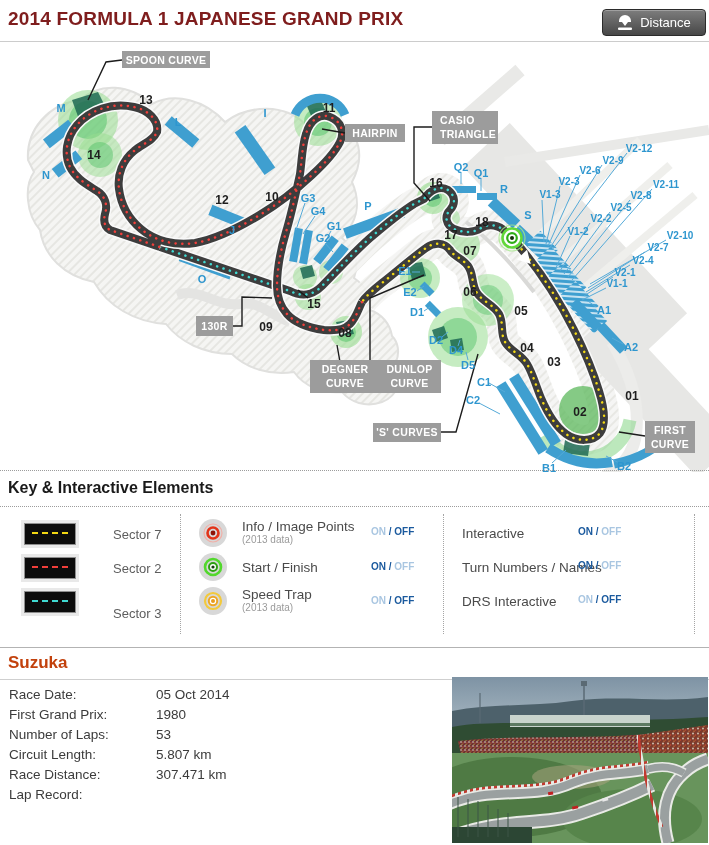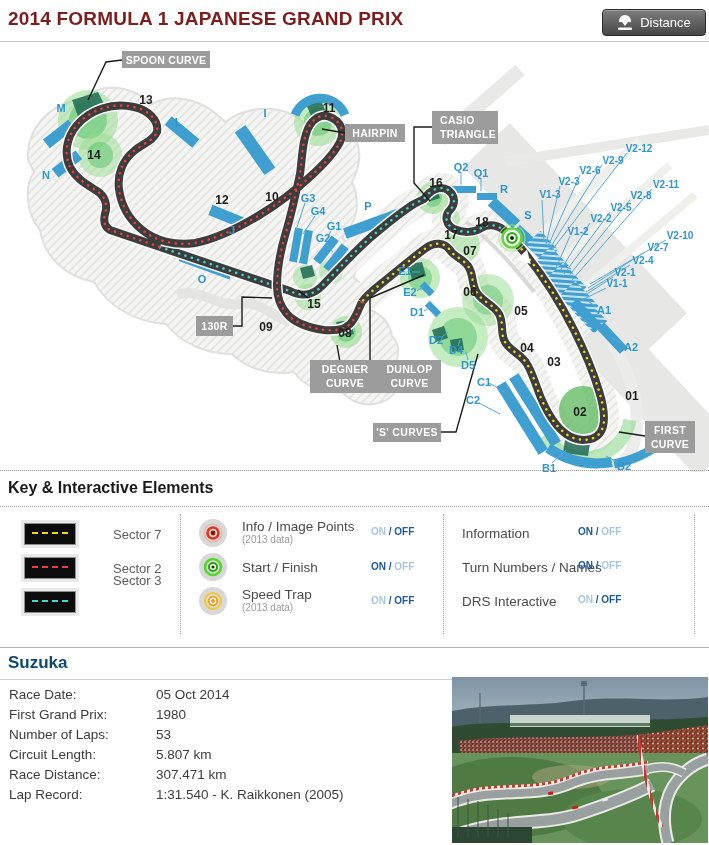--- a/index.html
+++ b/index.html
@@ -41,21 +41,21 @@
   .tlab .main{font-size:13.5px;color:#4a4a4a;}
   .tlab .sub{font-size:10px;color:#9a9a9a;}
   .onoff{position:absolute;font-size:10px;font-weight:bold;cursor:pointer;white-space:nowrap;}
   .onoff .w{color:#a9c6e1;}
   .onoff .sl{color:#1b5a9e;}
   .onoff.state-on .won{color:#1b5a9e;}
   .onoff.state-off .woff{color:#1b5a9e;}
   .rlab{position:absolute;left:462px;font-size:13.5px;color:#4a4a4a;}
   
   .hr1{position:absolute;left:0;top:647px;width:709px;border-top:1px solid #b3b3b3;}
-  .suz-h{position:absolute;left:8px;top:653px;font-size:17px;font-weight:bold;color:#0c4a6e;}
+  .suz-h{position:absolute;left:8px;top:653px;font-size:17px;font-weight:bold;color:#c2410c;}
   .hr2{position:absolute;left:0;top:679px;width:709px;border-top:1px solid #cfcfcf;}
   .info-row{position:absolute;left:9px;width:430px;height:20px;font-size:13.5px;color:#3b3b3b;}
   .info-row .lab{position:absolute;left:0;}
   .info-row .val{position:absolute;left:147px;}
   .photo{position:absolute;left:452px;top:677px;width:256px;height:166px;}
 </style>
 </head>
 <body>
 
 <div class="hdr">
@@ -1162,21 +1162,21 @@
     <div class="dash" style="border-top-color: rgb(242, 215, 19);"></div>
   </div>
 <div class="swatch" style="top:557px">
     <div class="dash" style="border-top-color: rgb(242, 63, 59);"></div>
   </div>
 <div class="swatch" style="top:591px">
     <div class="dash" style="border-top-color: rgb(63, 217, 210);"></div>
   </div>
 <div class="seclab" style="top:527px">Sector 7</div>
 <div class="seclab" style="top:561px">Sector 2</div>
-<div class="seclab" style="top:573px">Sector 3</div>
+<div class="seclab" style="top:606px">Sector 3</div>
 
 <div class="ticon" style="top:518px">
   <svg width="30" height="30">
       <circle cx="15" cy="15" r="14" fill="#d8d8d8"></circle>
       <circle cx="15" cy="15" r="9" fill="none" stroke="#f0b0a8" stroke-width="1.2"></circle>
       <circle cx="15" cy="15" r="5.5" fill="none" stroke="#e23419" stroke-width="2.6"></circle>
       <circle cx="15" cy="15" r="2.4" fill="#8e1206"></circle>
     </svg>
 </div>
 <div class="ticon" style="top:552px">
@@ -1217,21 +1217,21 @@
   <span class="w won">ON</span>
   <span class="sl"> <span>/</span> </span>
   <span class="w woff">OFF</span>
 </div>
 <div class="onoff state-off" style="left:371px;top:595px">
   <span class="w won">ON</span>
   <span class="sl"> <span>/</span> </span>
   <span class="w woff">OFF</span>
 </div>
 
-<div class="rlab" style="top:526px">Information</div>
+<div class="rlab" style="top:526px">Interactive</div>
 <div class="rlab" style="top:560px">Turn Numbers / Names</div>
 <div class="rlab" style="top:594px">DRS Interactive</div>
 
 <div class="onoff state-on" style="left:578px;top:526px">
   <span class="w won">ON</span>
   <span class="sl"> <span>/</span> </span>
   <span class="w woff">OFF</span>
 </div>
 <div class="onoff state-on" style="left:578px;top:560px">
   <span class="w won">ON</span>
@@ -1263,21 +1263,20 @@
 <div class="info-row" style="top:747px">
   <span class="lab">Circuit Length:</span>
     <span class="val">5.807 km</span>
 </div>
 <div class="info-row" style="top:767px">
   <span class="lab">Race Distance:</span>
     <span class="val">307.471 km</span>
 </div>
 <div class="info-row" style="top:787px">
   <span class="lab">Lap Record:</span>
-    <span class="val">1:31.540 - K. Raikkonen (2005)</span>
 </div>
 
 <div class="photo">
 <svg width="256" height="166" viewBox="0 0 256 166">
   <defs>
     <linearGradient id="sky" x1="0" y1="0" x2="0" y2="1">
       <stop offset="0" stop-color="#7e93a4"></stop>
           <stop offset="1" stop-color="#aebdc6"></stop>
     </linearGradient>
     <pattern id="crowdA" width="4" height="4" patternUnits="userSpaceOnUse">

